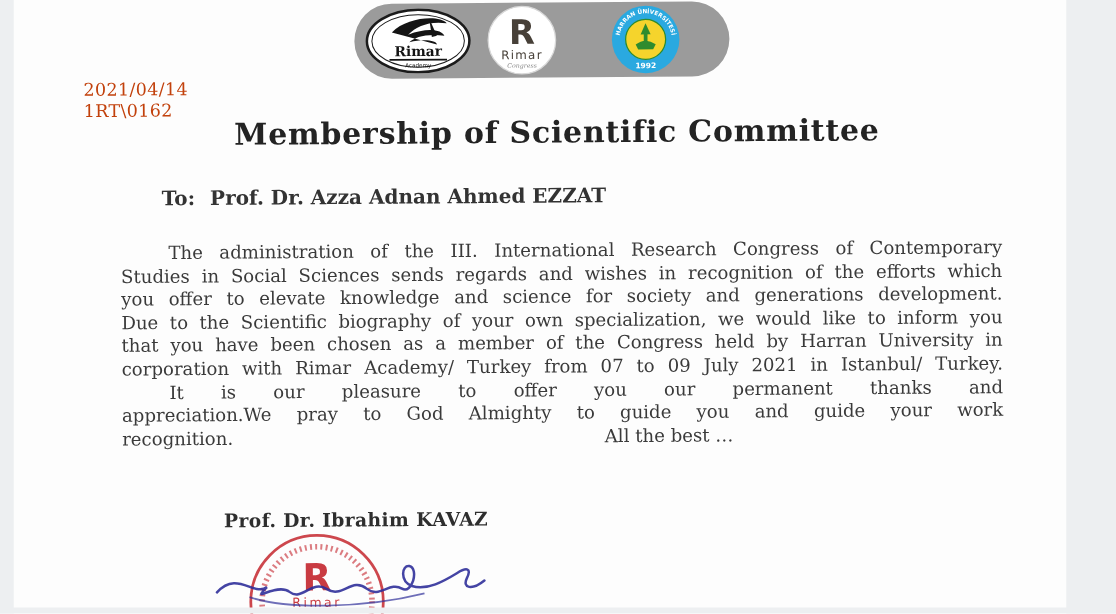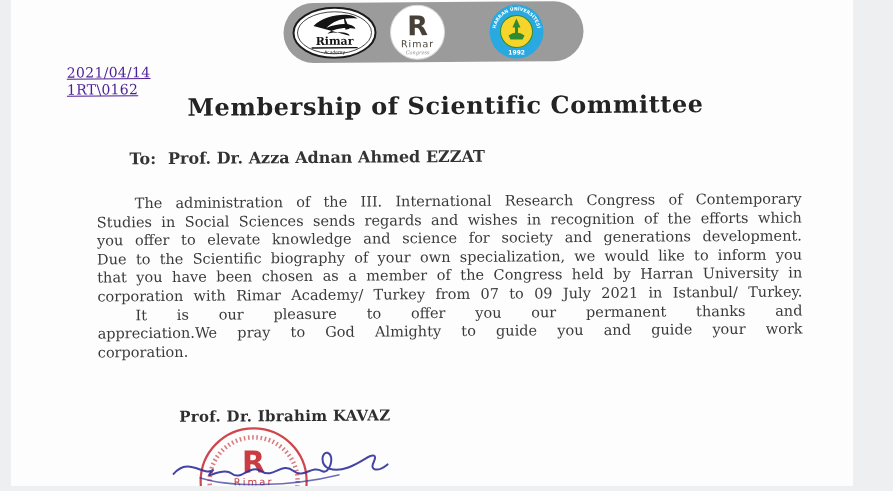--- a/index.html
+++ b/index.html
@@ -14,21 +14,21 @@
   .doc{position:absolute;left:0;top:0;width:893px;height:491px;transform:rotate(-0.4deg);}
 
   
   .pill{position:absolute;left:285px;top:2px;width:300px;height:60px;border-radius:30px;background:#9b9b9b;}
   .logo{position:absolute;}
   .logo-academy{left:8px;top:4px;}
   .logo-congress{left:106px;top:2px;}
   .logo-harran{left:205px;top:2px;}
 
   
-  .dateblock{position:absolute;left:68px;top:62px;font-size:14px;line-height:16.5px;color:#4c1d95;letter-spacing:.3px;text-decoration:underline;}
+  .dateblock{position:absolute;left:68px;top:62px;font-size:14px;line-height:16.5px;color:#c2410c;letter-spacing:.3px;}
 
   
   .title{position:absolute;left:0;top:91px;width:100%;text-align:center;
     font-size:24px;font-weight:bold;color:#232323;letter-spacing:.6px;}
 
   
   .recipient{position:absolute;left:130px;top:147px;font-size:16px;font-weight:bold;color:#333;}
   .recipient .gap{display:inline-block;width:12px;}
 
   
@@ -105,21 +105,22 @@
     <div class="bodytext">
       <div class="jline indent">The administration of the III. International Research Congress of Contemporary</div>
       <div class="jline">Studies in Social Sciences sends regards and wishes in recognition of the efforts which</div>
       <div class="jline">you offer to elevate knowledge and science for society and generations development.</div>
       <div class="jline">Due to the Scientific biography of your own specialization, we would like to inform you</div>
       <div class="jline">that you have been chosen as a member of the Congress held by Harran University in</div>
       <div class="jline">corporation with Rimar Academy/ Turkey from 07 to 09 July 2021 in Istanbul/ Turkey.</div>
       <div class="jline indent">It is our pleasure to offer you our permanent thanks and</div>
       <div class="jline">appreciation.We pray to God Almighty to guide you and guide your work</div>
       <div class="lastline">
-        <span>corporation.</span>
+        <span>recognition.</span>
+        <span>All the best …</span>
       </div>
     </div>
 
     <div class="signer">Prof. Dr. Ibrahim KAVAZ</div>
 
     <div class="stampwrap">
       <svg width="270" height="67" viewBox="0 0 270 67">
         <circle cx="84" cy="56" r="53" fill="none" stroke="#c4272e" stroke-width="2.2" opacity="0.85"></circle>
         <circle cx="84" cy="56" r="44" fill="none" stroke="#c4272e" stroke-width="4.5" stroke-dasharray="1.6 2.6" opacity="0.6"></circle>
         <text x="84" y="47" text-anchor="middle" font-size="30" font-weight="bold" fill="#c4272e" opacity="0.9" font-family="DejaVu Sans, sans-serif">R</text>

